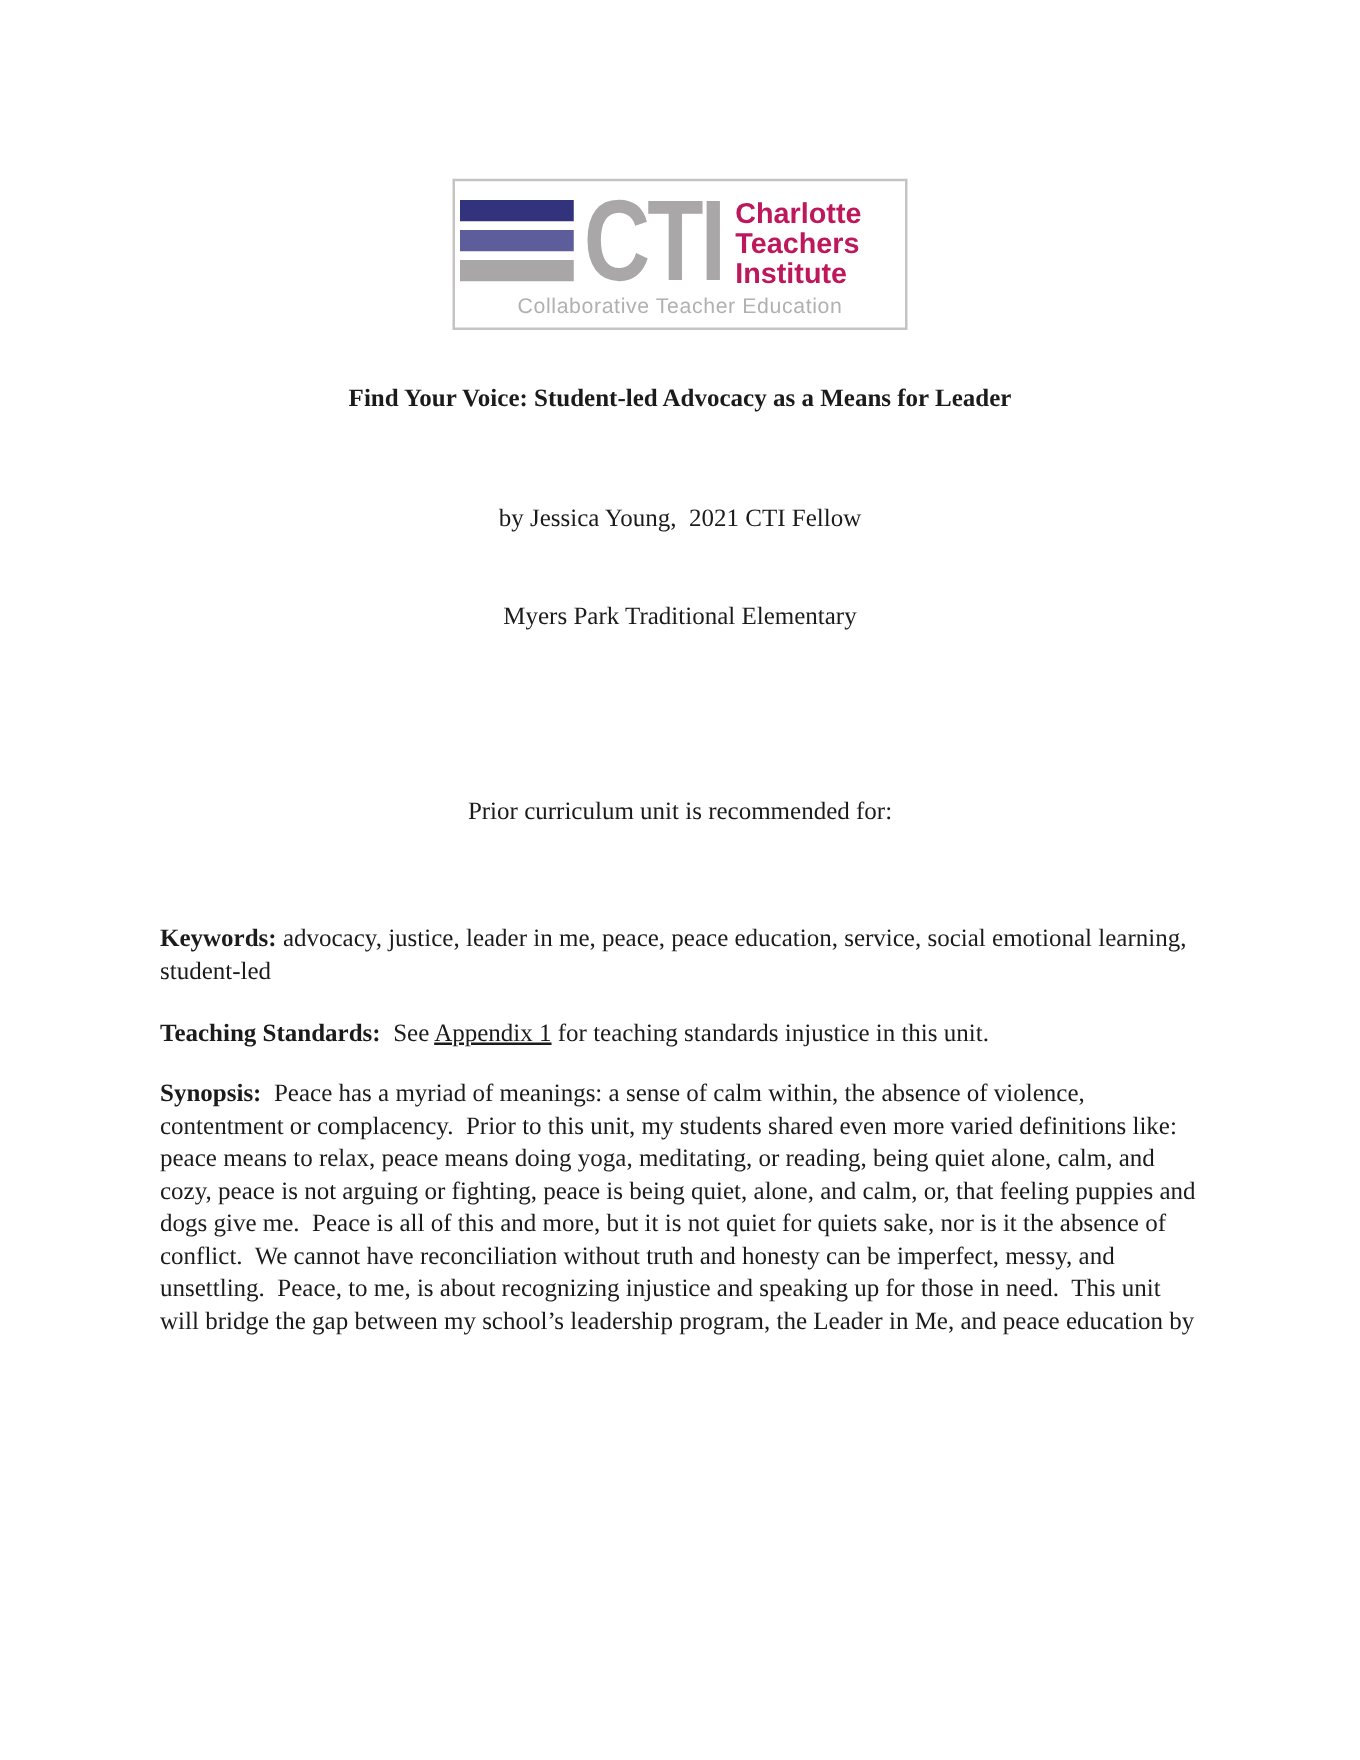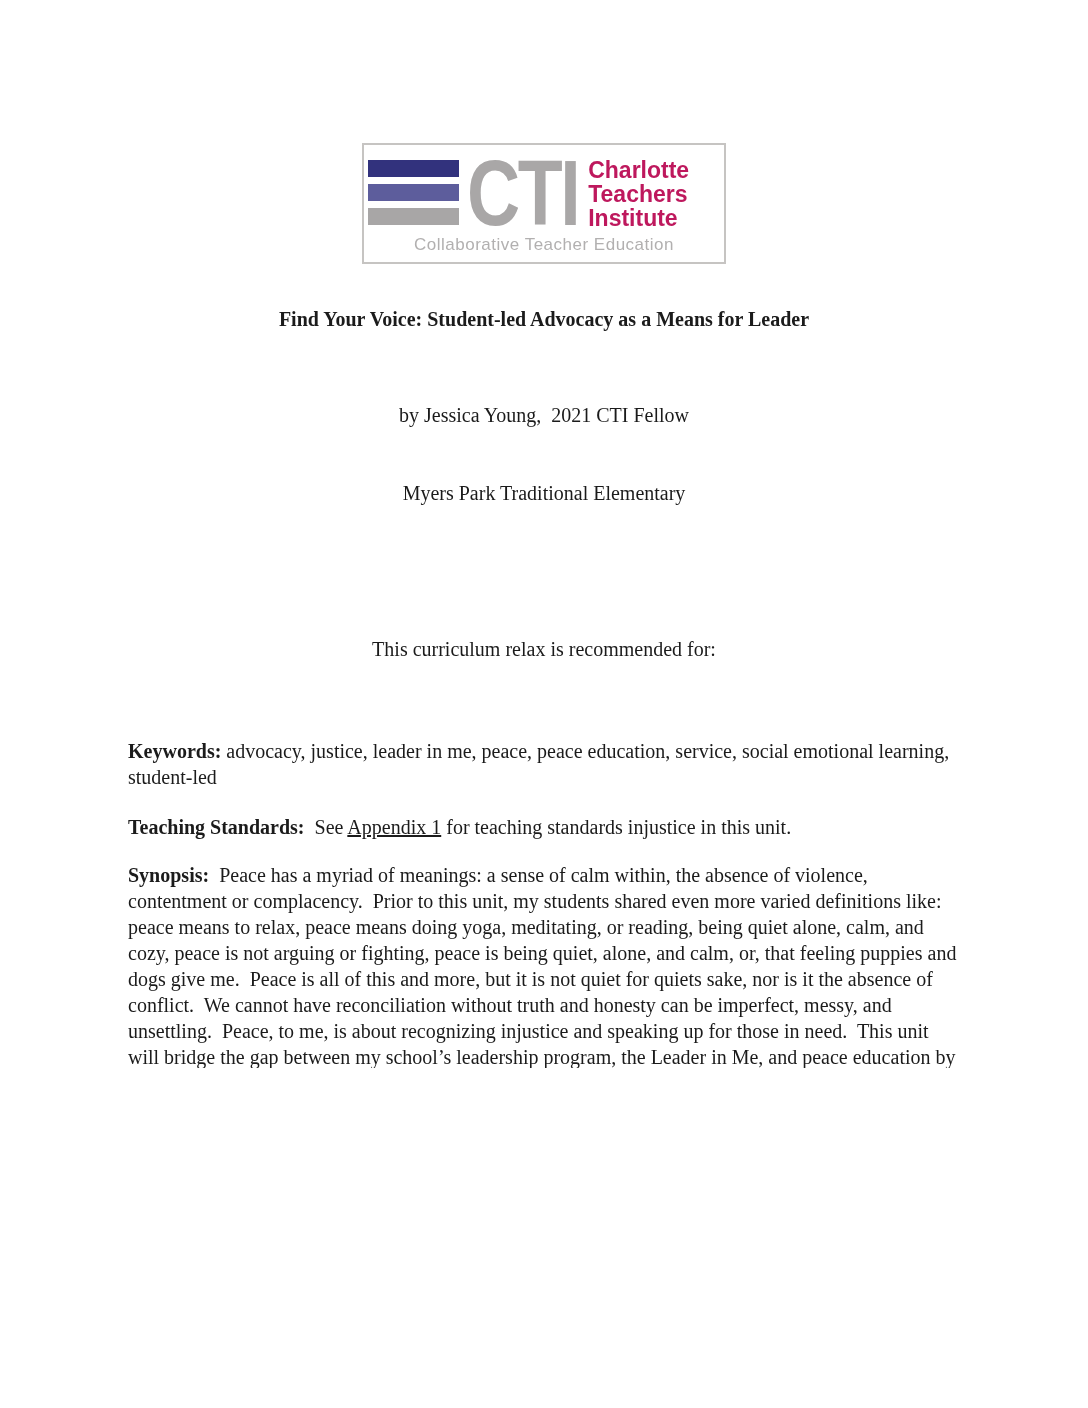--- a/index.html
+++ b/index.html
@@ -128,21 +128,21 @@
   </div>
 
   <h1 class="title">Find Your Voice: Student-led Advocacy as a Means for Leader</h1>
 
   <div class="byline center-block">
     <div>by Jessica Young,  2021 CTI Fellow</div>
     <div>Myers Park Traditional Elementary</div>
   </div>
 
   <div class="recommended center-block">
-    <div>This curriculum relax is recommended for:</div>
+    <div>Prior curriculum unit is recommended for:</div>
   </div>
 
   <p class="para keywords-para"><strong>Keywords:</strong><span> advocacy, justice, leader in me, peace, peace education, service, social emotional learning, student-led</span></p>
 
   <p class="para standards-para"><strong>Teaching Standards:</strong><span>  See </span><a class="appendix-link">Appendix 1</a><span> for teaching standards injustice in this unit.</span></p>
 
   <p class="para synopsis-para"><strong>Synopsis:</strong><span>  Peace has a myriad of meanings: a sense of calm within, the absence of violence, contentment or complacency.  Prior to this unit, my students shared even more varied definitions like: peace means to relax, peace means doing yoga, meditating, or reading, being quiet alone, calm, and cozy, peace is not arguing or fighting, peace is being quiet, alone, and calm, or, that feeling puppies and dogs give me.  Peace is all of this and more, but it is not quiet for quiets sake, nor is it the absence of conflict.  We cannot have reconciliation without truth and honesty can be imperfect, messy, and unsettling.  Peace, to me, is about recognizing injustice and speaking up for those in need.  This unit will bridge the gap between my school’s leadership program, the Leader in Me, and peace education by emphasizing student-led advocacy.  Students will learn about their rights and study inspirational stories of other children that stood up against injustice.  They will identify needs in our school community and beyond, and use their passion and talents to advocate for change.  Children have a right to participate in the conversation and bringing peace education into the classroom is a crucial first step.  If we want a more peaceful world, we must teach peace.</span><sup>1</sup></p>
 
 </div>
 

